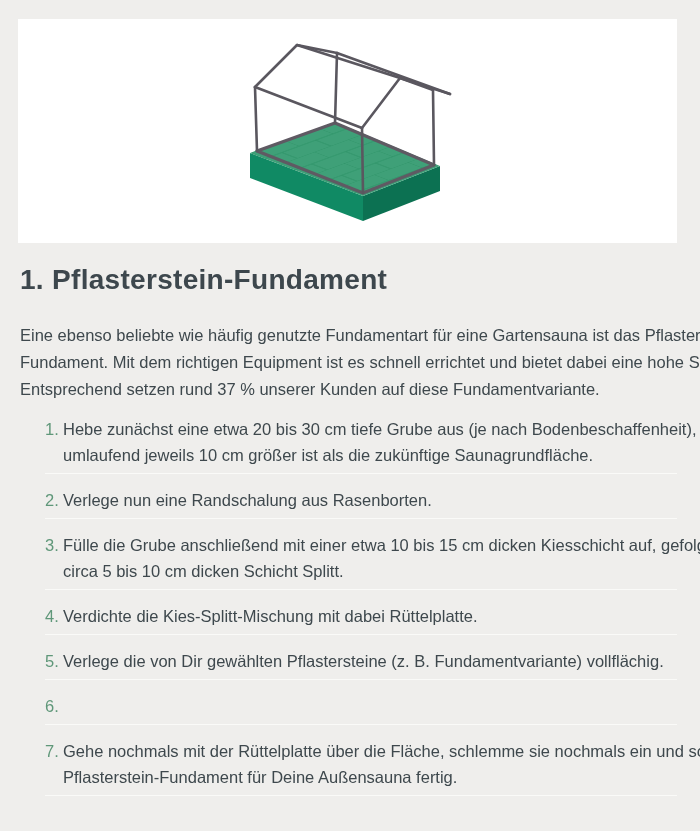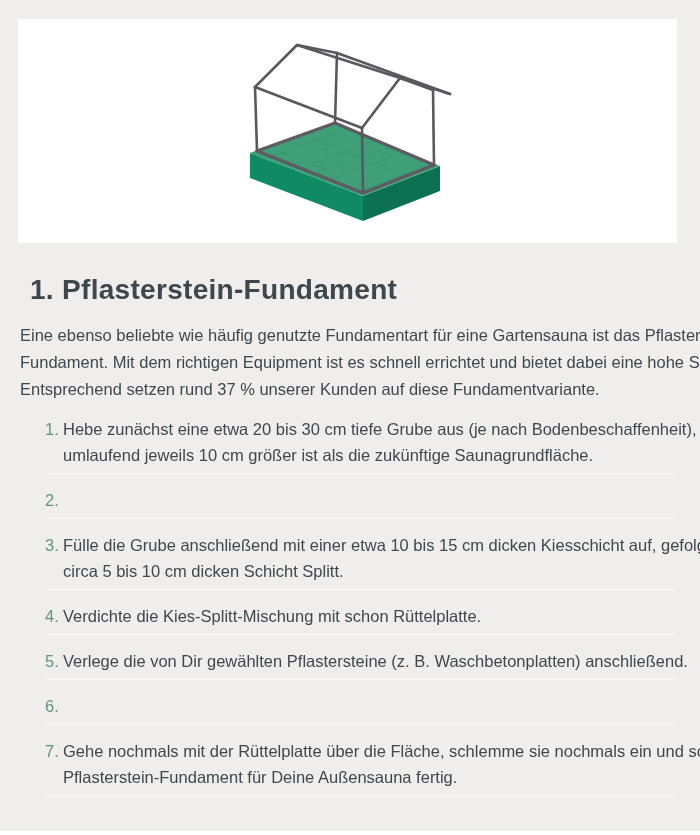--- a/index.html
+++ b/index.html
@@ -9,21 +9,21 @@
     --frame-line:#5a575f; --base-rail:#5f5a63;
   }
   *{box-sizing:border-box;}
   html,body{margin:0;padding:0;}
   body{font-family:"Liberation Sans",sans-serif;background:var(--page-bg);}
   .page{position:relative;width:700px;height:835px;background:var(--page-bg);overflow:hidden;}
 
   .card{position:absolute;left:18px;top:19px;width:659px;height:224px;background:var(--card-bg);}
   .card svg{position:absolute;left:212px;top:6px;}
 
-  h1.heading{position:absolute;left:20px;top:262px;margin:10px;font-size:28px;line-height:36px;
+  h1.heading{position:absolute;left:20px;top:262px;margin:0;font-size:28px;line-height:36px;
     font-weight:bold;letter-spacing:0.3px;color:var(--heading-text);}
 
   .intro{position:absolute;left:20px;top:322px;width:660px;font-size:16.5px;line-height:27px;
     color:var(--body-text);}
   .intro .line{display:block;white-space:nowrap;}
 
   ol.steps{position:absolute;left:45px;top:403px;width:632px;margin:0;padding:0;list-style:none;}
   ol.steps li{display:flex;align-items:flex-start;padding:13px 0 5px 0;
     border-bottom:1px solid var(--divider);font-size:16.5px;line-height:26px;color:var(--body-text);}
   ol.steps .num{flex:0 0 18px;color:var(--step-number);}
@@ -85,38 +85,41 @@
   <ol class="steps">
       <li>
         <span class="num">1.</span>
         <div class="step-text">
           <span class="line">Hebe zunächst eine etwa 20 bis 30 cm tiefe Grube aus (je nach Bodenbeschaffenheit), die</span>
           <span class="line">umlaufend jeweils 10 cm größer ist als die zukünftige Saunagrundfläche.</span>
         </div>
       </li>
       <li>
         <span class="num">2.</span>
+        <div class="step-text">
+          <span class="line">Verlege nun eine Randschalung aus Rasenborten.</span>
+        </div>
       </li>
       <li>
         <span class="num">3.</span>
         <div class="step-text">
           <span class="line">Fülle die Grube anschließend mit einer etwa 10 bis 15 cm dicken Kiesschicht auf, gefolgt von einer</span>
           <span class="line">circa 5 bis 10 cm dicken Schicht Splitt.</span>
         </div>
       </li>
       <li>
         <span class="num">4.</span>
         <div class="step-text">
-          <span class="line">Verdichte die Kies-Splitt-Mischung mit schon Rüttelplatte.</span>
+          <span class="line">Verdichte die Kies-Splitt-Mischung mit dabei Rüttelplatte.</span>
         </div>
       </li>
       <li>
         <span class="num">5.</span>
         <div class="step-text">
-          <span class="line">Verlege die von Dir gewählten Pflastersteine (z. B. Waschbetonplatten) anschließend.</span>
+          <span class="line">Verlege die von Dir gewählten Pflastersteine (z. B. Fundamentvariante) vollflächig.</span>
         </div>
       </li>
       <li>
         <span class="num">6.</span>
       </li>
       <li>
         <span class="num">7.</span>
         <div class="step-text">
           <span class="line">Gehe nochmals mit der Rüttelplatte über die Fläche, schlemme sie nochmals ein und schon ist das</span>
           <span class="line">Pflasterstein-Fundament für Deine Außensauna fertig.</span>

